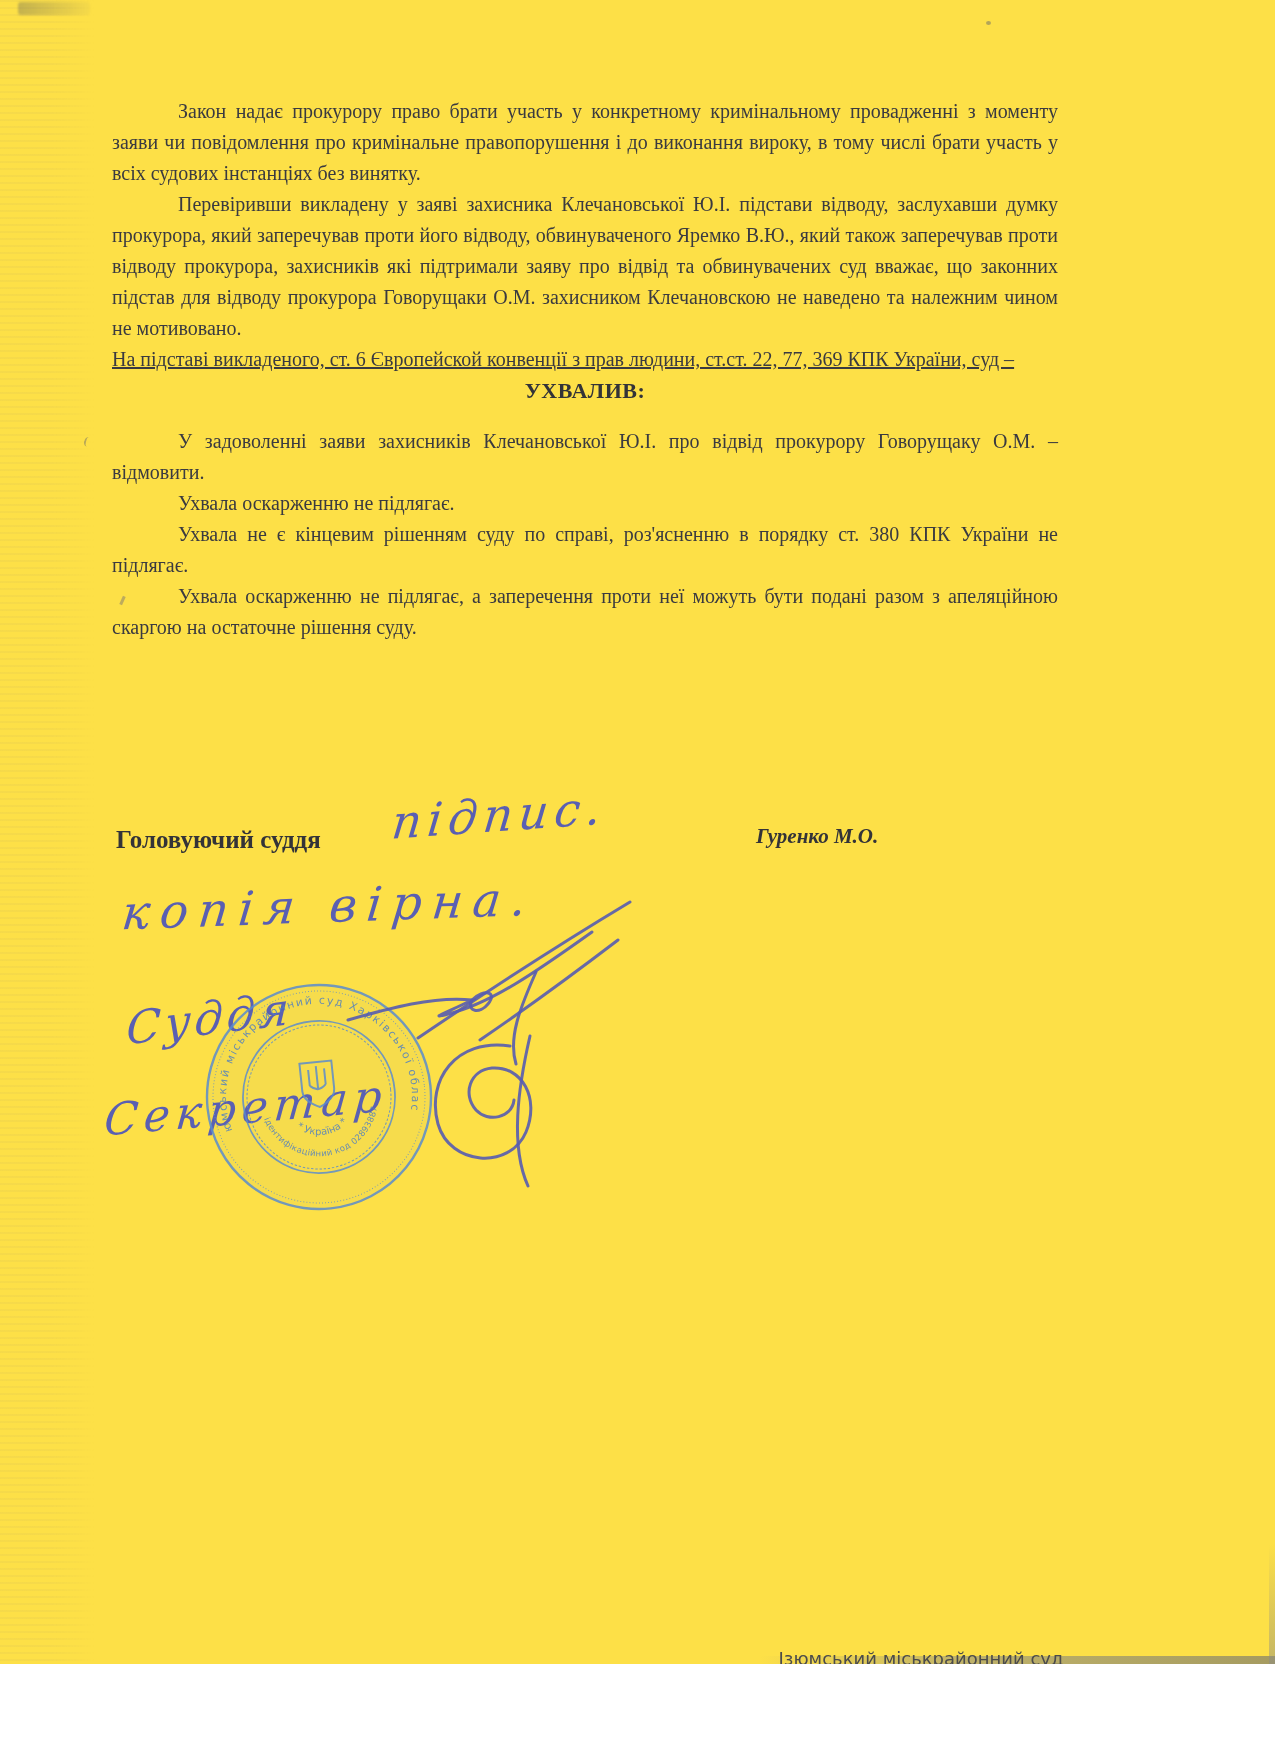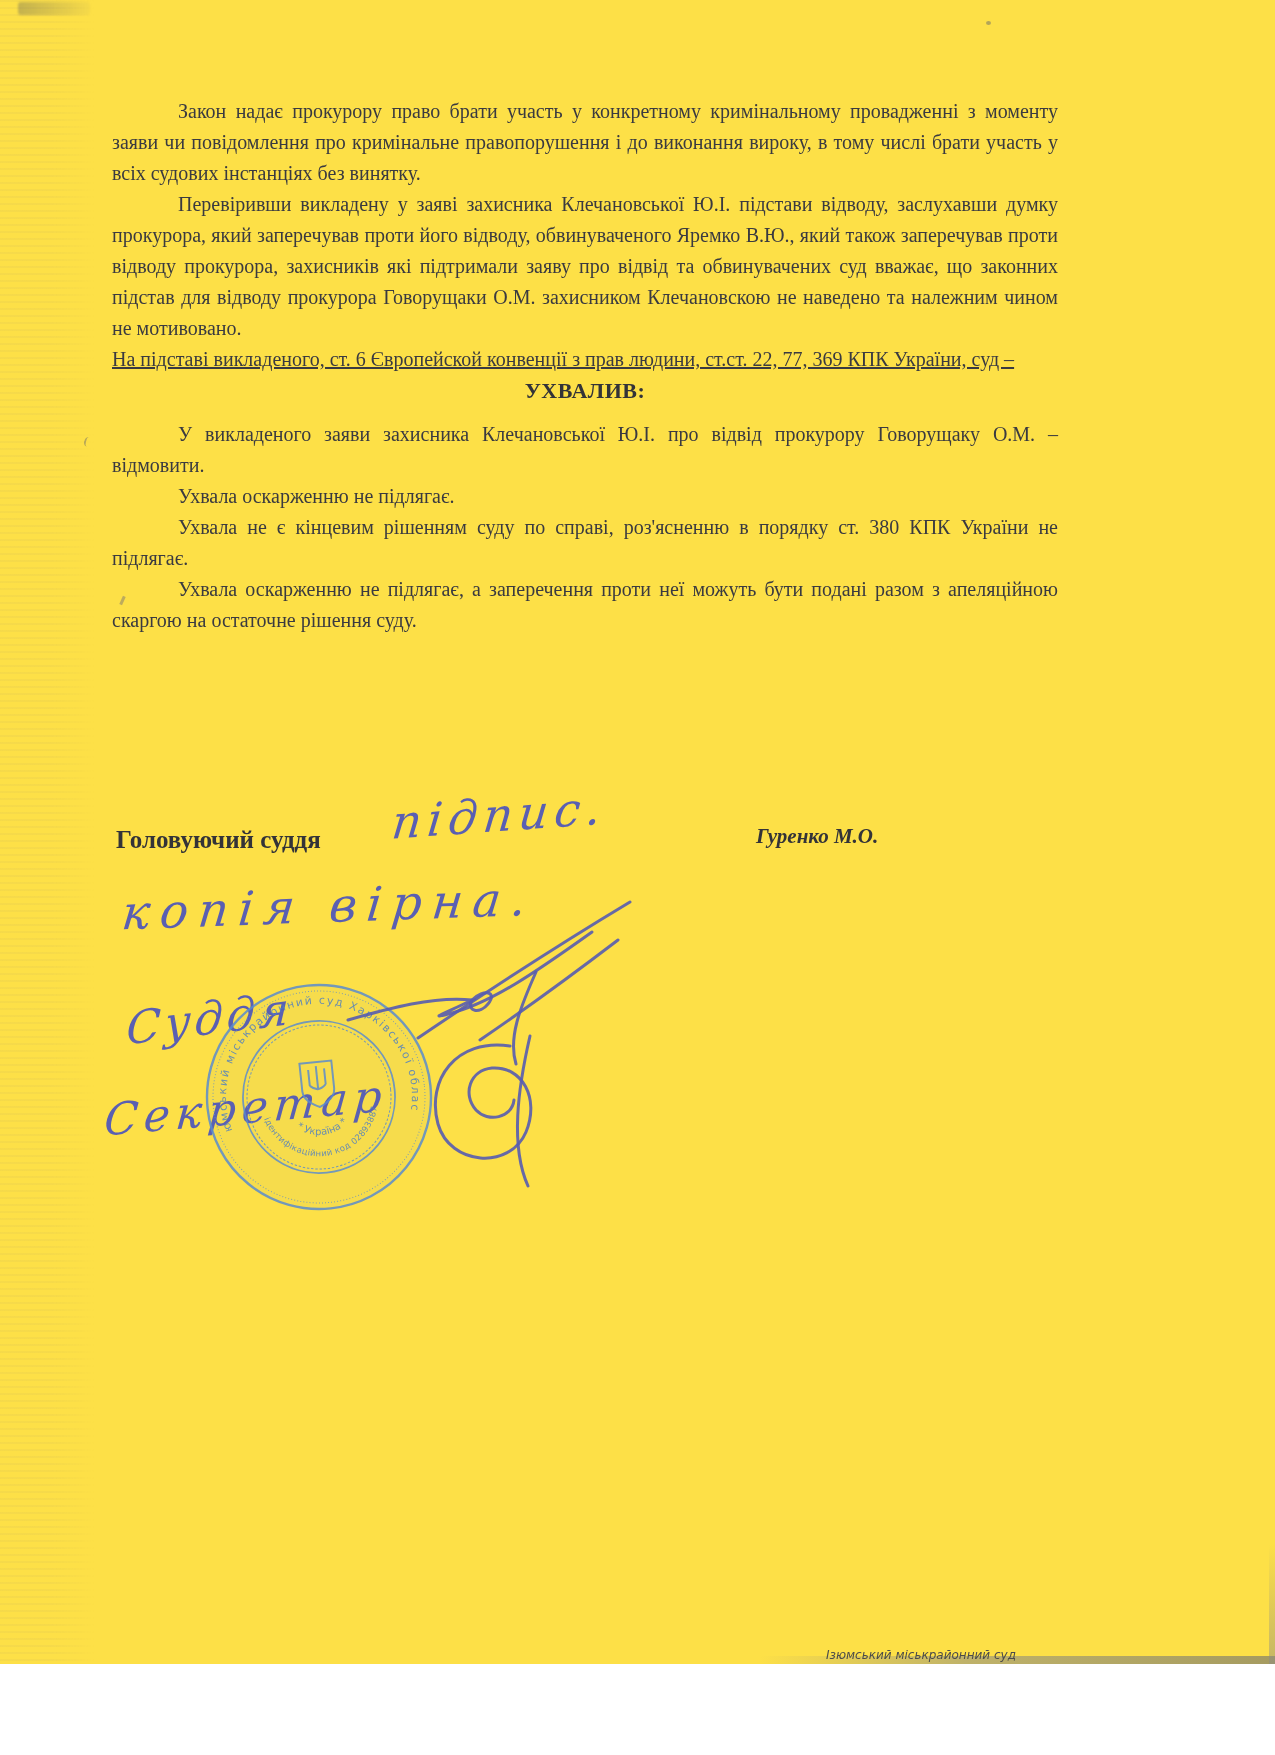--- a/index.html
+++ b/index.html
@@ -24,21 +24,21 @@
 
   
   .doc-text{position:absolute;left:112px;top:96px;width:946px;
     font-size:20px;line-height:31px;color:#3a3a40;text-align:justify;}
   .doc-text p{margin:0;}
   .para-indent{text-indent:66px;}
   .p1{margin-bottom:17px;}
   .p2{margin-bottom:19px;}
   .p3{margin-bottom:30px;text-decoration:underline;}
   .ruling-heading{font-weight:bold;text-align:center;font-size:22px;letter-spacing:.5px;
-    color:#333338;margin:0 0 13px 0;}
+    color:#333338;margin:0 0 20px 0;}
   .ruling-p{margin:0;}
 
   
   .sig-role{position:absolute;left:116px;top:826px;font-weight:bold;font-size:25px;color:#333338;}
   .sig-name{position:absolute;left:756px;top:824px;font-weight:bold;font-size:21px;color:#333338;font-style:italic;}
 
   
   .hand{position:absolute;font-family:"DejaVu Serif",serif;font-style:italic;color:#5a5fb2;white-space:nowrap;}
   .hand-pidpys{left:392px;top:788px;font-size:46px;letter-spacing:6px;transform:rotate(-4deg) skewX(-10deg);}
   .hand-copy{left:122px;top:878px;font-size:47px;letter-spacing:10px;transform:rotate(-2deg) skewX(-8deg);}
@@ -51,21 +51,21 @@
 
   
   .sig-svg{position:absolute;overflow:visible;}
   .sig-judge-svg{left:330px;top:888px;width:330px;height:200px;}
   .sig-secretary-svg{left:418px;top:1028px;width:150px;height:165px;}
   .sig-svg path{fill:none;stroke:#565cb0;stroke-width:3;stroke-linecap:round;opacity:.9;}
 
   
   .footer{position:absolute;left:735px;top:1648px;width:372px;text-align:center;
     font-family:"DejaVu Sans",sans-serif;color:#4b4b4b;}
-  .footer-line1{font-size:12px;font-style:italic;}
+  .footer-line1{font-size:18px;}
   .footer-line2{font-size:15px;color:#565656;}
   .barcode{margin-top:4px;height:36px;width:372px;
     background:repeating-linear-gradient(90deg,
       #1e1e1e 0 2px,transparent 2px 3px,
       #1e1e1e 3px 7px,transparent 7px 10px,
       #1e1e1e 10px 11px,transparent 11px 12px,
       #1e1e1e 12px 14px,transparent 14px 18px);}
   .barcode-caption{font-family:"DejaVu Sans Mono",monospace;font-size:13px;color:#2d2d2d;margin-top:10px;}
 </style>
 </head>
@@ -81,21 +81,21 @@
   <div class="edge-bottom"></div>
   <div class="edge-br"></div>
 
   <div class="doc-text">
     <p class="para-indent p1">Закон надає прокурору право брати участь у конкретному кримінальному провадженні з моменту заяви чи повідомлення про кримінальне правопорушення і до виконання вироку, в тому числі брати участь у всіх судових інстанціях без винятку.</p>
     <p class="para-indent p2">Перевіривши викладену у заяві захисника Клечановської Ю.І. підстави відводу, заслухавши думку прокурора, який заперечував проти його відводу, обвинуваченого Яремко В.Ю., який також заперечував проти відводу прокурора, захисників які підтримали заяву про відвід та обвинувачених суд вважає, що законних підстав для відводу прокурора Говорущаки О.М. захисником Клечановскою не наведено та належним чином не мотивовано.</p>
     <p class="p3">На підставі викладеного, ст. 6 Європейской конвенції з прав людини,  ст.ст. 22, 77, 369 КПК України, суд –</p>
 
     <h2 class="ruling-heading">УХВАЛИВ:</h2>
 
-    <p class="para-indent ruling-p">У викладеного заяви захисника Клечановської Ю.І. про відвід прокурору  Говорущаку О.М. – відмовити.</p>
+    <p class="para-indent ruling-p">У задоволенні заяви захисників Клечановської Ю.І. про відвід прокурору  Говорущаку О.М. – відмовити.</p>
     <p class="para-indent ruling-p">Ухвала оскарженню не підлягає.</p>
     <p class="para-indent ruling-p">Ухвала не є кінцевим рішенням суду по справі, роз'ясненню в порядку ст. 380 КПК України не підлягає.</p>
     <p class="para-indent ruling-p">Ухвала оскарженню не підлягає, а заперечення проти неї можуть бути подані разом з апеляційною скаргою на остаточне рішення суду.</p>
   </div>
 
   <div class="sig-role">Головуючий суддя</div>
   <div class="hand hand-pidpys">підпис.</div>
   <div class="sig-name">Гуренко М.О.</div>
 
   <div class="hand hand-copy">копія вірна.</div>

